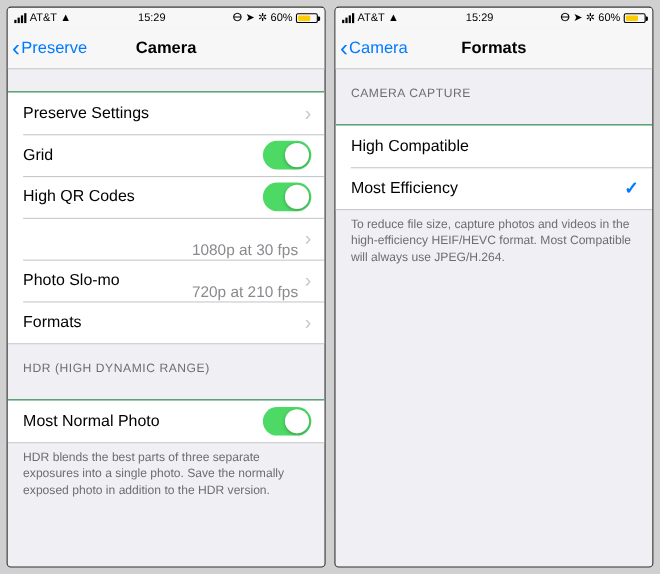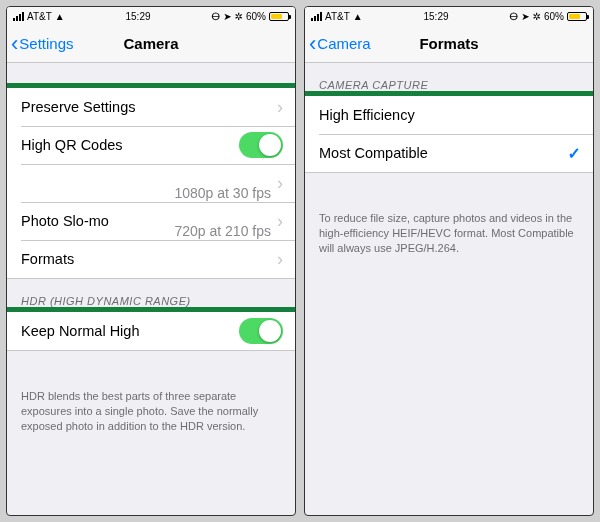--- a/index.html
+++ b/index.html
@@ -55,26 +55,26 @@
     position: absolute; left: 4px; display: flex; align-items: center;
     color: #007aff; font-size: 15px;
   }
   .back-chevron { font-size: 22px; line-height: 1; margin-right: 1px; font-weight: 300; }
   .nav-title {
     margin: 0 auto; font-size: 15px; font-weight: 600; color: #000;
   }
   .content { flex: 1; overflow-y: auto; }
   .section-header {
     font-size: 11px; color: #6d6d72; text-transform: uppercase;
-    padding: 16px 14px 0; letter-spacing: 0.5px; font-style: italic;
+    padding: 16px 14px 22px; letter-spacing: 0.5px;
   }
   .section-footer {
-    font-size: 11px; color: #6d6d72; padding: 6px 14px 10px; line-height: 1.35; margin-top: 32px;
-  }
-  .group { background: #fff; border-top: 5px solid #15803d; border-bottom: 1px solid #c8c7cc; }
+    font-size: 11px; color: #6d6d72; padding: 6px 14px 10px; line-height: 1.35;
+  }
+  .group { background: #fff; border-top: 1px solid #15803d; border-bottom: 1px solid #c8c7cc; }
   .row {
     display: flex; align-items: center; height: 38px;
     padding: 0 12px 0 14px; position: relative;
   }
   .row + .row::before {
     content:""; position:absolute; left:14px; right:0; top:0; height:1px; background:#c8c7cc;
   }
   .row-label { font-size: 14.5px; color: #000; flex: 0 0 auto; }
   .row-spacer { flex: 1; }
   .row-detail { font-size: 14px; color: #8a8a8e; margin-right: 6px; margin-top: 20px; }
@@ -114,62 +114,69 @@
       <span>60%</span>
       <div class="battery">
           <div class="battery-fill"></div>
         </div>
     </div>
   </div>
 
   <div class="nav-bar">
     <div class="back-btn">
       <span class="back-chevron">‹</span>
-      <span>Settings</span>
+      <span>Preserve</span>
     </div>
     <div class="nav-title">Camera</div>
   </div>
 
   <div class="content">
     <div class="topgap"></div>
     <div class="group">
       <div class="row">
         <span class="row-label">Preserve Settings</span>
         <span class="row-spacer"></span>
         <span class="chevron">›</span>
       </div>
       <div class="row">
-        <span class="row-label">High QR Codes</span>
+        <span class="row-label">Grid</span>
         <span class="row-spacer"></span>
         <div class="switch on">
             <div class="switch-knob"></div>
           </div>
       </div>
       <div class="row">
+        <span class="row-label">High QR Codes</span>
+        <span class="row-spacer"></span>
+        <div class="switch on">
+            <div class="switch-knob"></div>
+          </div>
+      </div>
+      <div class="row">
         <span class="row-spacer"></span>
         <span class="row-detail">1080p at 30 fps</span>
         <span class="chevron">›</span>
       </div>
       <div class="row">
         <span class="row-label">Photo Slo-mo</span>
         <span class="row-spacer"></span>
         <span class="row-detail">720p at 210 fps</span>
         <span class="chevron">›</span>
       </div>
       <div class="row">
         <span class="row-label">Formats</span>
         <span class="row-spacer"></span>
         <span class="chevron">›</span>
       </div>
     </div>
 
     <div class="section-header">HDR (HIGH DYNAMIC RANGE)</div>
     <div class="group">
       <div class="row">
-        <span class="row-label">Keep Normal High</span>
+        <span class="row-label">Most Normal Photo</span>
         <span class="row-spacer"></span>
         <div class="switch on">
             <div class="switch-knob"></div>
           </div>
       </div>
     </div>
     <div class="section-footer">HDR blends the best parts of three separate exposures into a single photo. Save the normally exposed photo in addition to the HDR version.</div>
   </div>
 </div>
 
@@ -202,24 +209,24 @@
       <span class="back-chevron">‹</span>
       <span>Camera</span>
     </div>
     <div class="nav-title">Formats</div>
   </div>
 
   <div class="content">
     <div class="section-header">CAMERA CAPTURE</div>
     <div class="group">
       <div class="row">
-        <span class="row-label">High Efficiency</span>
-        <span class="row-spacer"></span>
-      </div>
-      <div class="row">
-        <span class="row-label">Most Compatible</span>
+        <span class="row-label">High Compatible</span>
+        <span class="row-spacer"></span>
+      </div>
+      <div class="row">
+        <span class="row-label">Most Efficiency</span>
         <span class="row-spacer"></span>
         <span class="checkmark">✓</span>
       </div>
     </div>
     <div class="section-footer">To reduce file size, capture photos and videos in the high-efficiency HEIF/HEVC format. Most Compatible will always use JPEG/H.264.</div>
   </div>
 </div>
 
 </body></html>

